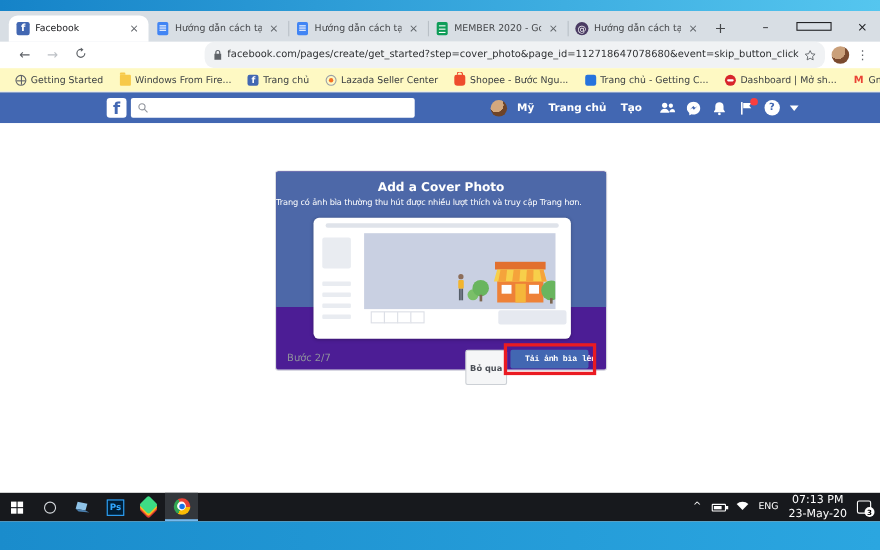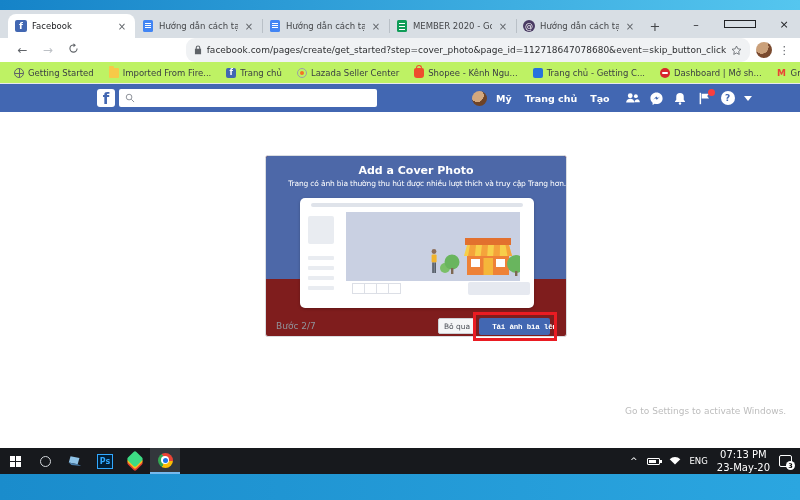--- a/index.html
+++ b/index.html
@@ -41,21 +41,21 @@
   .navbtn{width:30px;text-align:center;font-size:12px;color:#5f6368;cursor:pointer}
   .navbtn.disabled{color:#bdc1c6}
   .urlpill{margin-left:100px;flex:1;height:18px;background:#f0f2f4;border-radius:9px;
     display:flex;align-items:center;padding:12px 8px;gap:5px}
   .url{flex:1;font-size:9px;color:#2d2f31;white-space:nowrap;overflow:hidden}
   .tb-avatar{width:16px;height:16px;border-radius:50%;margin:0 6px;
     background:radial-gradient(circle at 35% 30%,#caa07a 0 45%,#7a4a2f 46%);flex:0 0 auto;cursor:pointer}
   .menu3{font-size:11px;color:#5f6368;width:14px;text-align:center;cursor:pointer}
 
   
-  .bookmarks{position:absolute;left:0;top:62px;width:800px;height:22px;background:#bef264;
+  .bookmarks{position:absolute;left:0;top:62px;width:800px;height:22px;background:#fef9c3;
     border-bottom:1px solid #e8eaed;display:flex;align-items:center;gap:15px;padding:0 14px;
     font-size:8.5px;color:#3c4043}
   .bm{display:flex;align-items:center;gap:4px;white-space:nowrap;cursor:pointer}
   .bm-ico{width:10px;height:10px;border-radius:2px;flex:0 0 auto;display:flex;align-items:center;justify-content:center}
   .ico-globe{border-radius:50%;border:1px solid #5f6368;position:relative}
   .ico-globe:before{content:"";position:absolute;left:50%;top:0;bottom:0;width:1px;background:#5f6368}
   .ico-globe:after{content:"";position:absolute;top:50%;left:0;right:0;height:1px;background:#5f6368}
   .ico-folder{background:#f7c948;border-radius:1px;position:relative}
   .ico-folder:before{content:"";position:absolute;top:-2px;left:0;width:5px;height:2px;background:#f7c948;border-radius:1px 1px 0 0}
   .ico-fb{background:#4267b2;color:#fff;font-weight:bold;font-size:8px}
@@ -71,51 +71,51 @@
 
   
   .fbnav{position:absolute;left:0;top:84px;width:800px;height:28px;background:#4267b2;
     display:flex;align-items:center;padding-left:97px}
   .fblogo{width:18px;height:18px;background:#fff;border-radius:3px;color:#4267b2;font-weight:bold;
     font-size:15px;line-height:1;display:flex;align-items:flex-end;justify-content:center;cursor:pointer;overflow:hidden}
   .fbsearch{width:258px;height:18px;background:#fff;border-radius:2px;margin-left:4px;
     display:flex;align-items:center;padding:0 6px}
   .fbsearch input{flex:1;border:none;outline:none;font-size:9px;font-family:inherit;color:#1d2129;background:transparent}
   .fbsearch input::placeholder{color:#8d949e}
-  .fb-right{position:absolute;left:472px;top:0;height:28px;display:flex;align-items:center;gap:9px;color:#fff}
+  .fb-right{position:absolute;left:446px;top:0;height:28px;display:flex;align-items:center;gap:9px;color:#fff}
   .fb-avatar{width:15px;height:15px;border-radius:50%;
     background:radial-gradient(circle at 35% 30%,#d3a87e 0 45%,#6e4327 46%);cursor:pointer}
   .fb-link{font-size:9.5px;font-weight:bold;color:#fff;white-space:nowrap;cursor:pointer}
   .fb-ico{position:relative;width:15px;height:15px;display:flex;align-items:center;justify-content:center;cursor:pointer}
   .fb-ico svg{display:block}
   .badge-dot{position:absolute;top:-2px;right:-3px;width:7px;height:7px;border-radius:50%;background:#fa3e3e}
   .fb-q{width:14px;height:14px;border-radius:50%;background:#fff;color:#4267b2;font-weight:bold;
     font-size:9px;display:flex;align-items:center;justify-content:center;cursor:pointer}
   .fb-caret{width:0;height:0;border-left:4px solid transparent;border-right:4px solid transparent;
     border-top:5px solid #fff;cursor:pointer}
 
   
   .page{position:absolute;left:0;top:112px;width:800px;height:336px;background:#fff}
-  .dialog{position:absolute;left:265px;top:43px;width:302px;height:182px;background:#7f1d1d;
+  .dialog{position:absolute;left:250px;top:43px;width:302px;height:182px;background:#4c1d95;
     border:1px solid #dadde1;border-radius:3px}
   .dlg-blue{position:absolute;left:0;top:0;right:0;height:123px;background:#4d68a8;border-radius:2px 2px 0 0}
   .dlg-title{margin-top:8px;text-align:center;color:#fff;font-weight:bold;font-size:11px}
-  .dlg-sub{margin-top:2px;text-align:right;color:#fff;font-size:7.5px;letter-spacing:-0.15px;white-space:nowrap}
+  .dlg-sub{margin-top:2px;text-align:left;color:#fff;font-size:7.5px;letter-spacing:-0.15px;white-space:nowrap}
   .mock{position:absolute;left:34px;top:42px;width:234px;height:110px;background:#fff;border-radius:5px;
     box-shadow:0 1px 3px rgba(0,0,0,.25)}
   .mock-topbar{position:absolute;left:11px;top:5px;width:212px;height:4px;background:#dfe3ea;border-radius:2px}
   .mock-avatar{position:absolute;left:8px;top:18px;width:26px;height:28px;background:#e9ecf1;border-radius:2px}
   .mock-line{position:absolute;left:8px;width:26px;height:4px;background:#e9ecf1;border-radius:1px}
   .mock-cover{position:absolute;left:46px;top:14px;width:174px;height:69px;background:#c9d0e2;overflow:hidden}
   .mock-tabs{position:absolute;left:53px;top:85px;display:flex}
   .mock-tabs i{width:13px;height:11px;background:#fff;border:1px solid #dcdfe6;margin-left:-1px}
   .mock-btn{position:absolute;left:168px;top:84px;width:62px;height:13px;background:#e6e9f0;border-radius:2px}
   .dlg-step{position:absolute;left:10px;top:165px;font-size:9px;color:#90949c}
-  .btn-skip{position:absolute;left:172px;top:162px;width:38px;height:16px;background:#f5f6f7;
-    border:1px solid #ccd0d5;border-radius:2px;font-size:7.5px;font-weight:normal;color:#4b4f56;
+  .btn-skip{position:absolute;left:172px;top:162px;width:38px;height:32px;background:#f5f6f7;
+    border:1px solid #ccd0d5;border-radius:2px;font-size:7.5px;font-weight:bold;color:#4b4f56;
     display:flex;align-items:center;justify-content:center;cursor:pointer;font-family:inherit}
   .btn-upload{position:absolute;left:213px;top:162px;width:71px;height:17px;background:#4267b2;
     border:none;border-radius:2px;font-size:7.5px;font-weight:bold;color:#fff;letter-spacing:-0.2px;
     display:flex;align-items:center;justify-content:center;gap:20px;cursor:pointer;font-family:Liberation Mono, monospace;white-space:nowrap}
   .redbox{position:absolute;left:207px;top:156px;width:84px;height:29px;border:3px solid #ea1b22;z-index:5;pointer-events:none}
   .watermark{position:absolute;left:625px;top:292px;color:#a8a8a8}
   .wm1{font-size:13px}
   .wm2{font-size:9px;color:#bdbdbd;margin-top:2px}
 
   
@@ -228,33 +228,33 @@
     <span class="menu3">⋮</span>
   </div>
 
   <div class="bookmarks">
     <span class="bm">
       <span class="bm-ico ico-globe"></span>
       <span>Getting Started</span>
     </span>
     <span class="bm">
       <span class="bm-ico ico-folder"></span>
-      <span>Imported From Fire...</span>
+      <span>Windows From Fire...</span>
     </span>
     <span class="bm">
       <span class="bm-ico ico-fb">f</span>
       <span>Trang chủ</span>
     </span>
     <span class="bm">
       <span class="bm-ico ico-lazada"></span>
       <span>Lazada Seller Center</span>
     </span>
     <span class="bm">
       <span class="bm-ico ico-shopee"></span>
-      <span>Shopee - Kênh Ngu...</span>
+      <span>Shopee - Bước Ngu...</span>
     </span>
     <span class="bm">
       <span class="bm-ico ico-sc"></span>
       <span>Trang chủ - Getting C...</span>
     </span>
     <span class="bm">
       <span class="bm-ico ico-dash"></span>
       <span>Dashboard | Mở sh...</span>
     </span>
     <span class="bm">
@@ -365,21 +365,20 @@
         <svg width="9" height="8" viewBox="0 0 12 10">
           <path d="M1 2.5h2.2L4.2 1h3.6l1 1.5H11a1 1 0 0 1 1 1V9a1 1 0 0 1-1 1H1a1 1 0 0 1-1-1V3.5a1 1 0 0 1 1-1z" fill="#fff" transform="translate(0,-0.5)"></path>
           <circle cx="6" cy="5.2" r="2.2" fill="#4267b2"></circle>
         </svg>
         <span>Tải ảnh bìa lên</span>
       </button>
       <div class="redbox"></div>
     </div>
 
     <div class="watermark">
-      <div class="wm2">Go to Settings to activate Windows.</div>
     </div>
   </div>
 
   <div class="taskbar">
     <div class="tb-ico">
         <span class="win-start">
           <i></i>
           <i></i>
           <i></i>
           <i></i>

